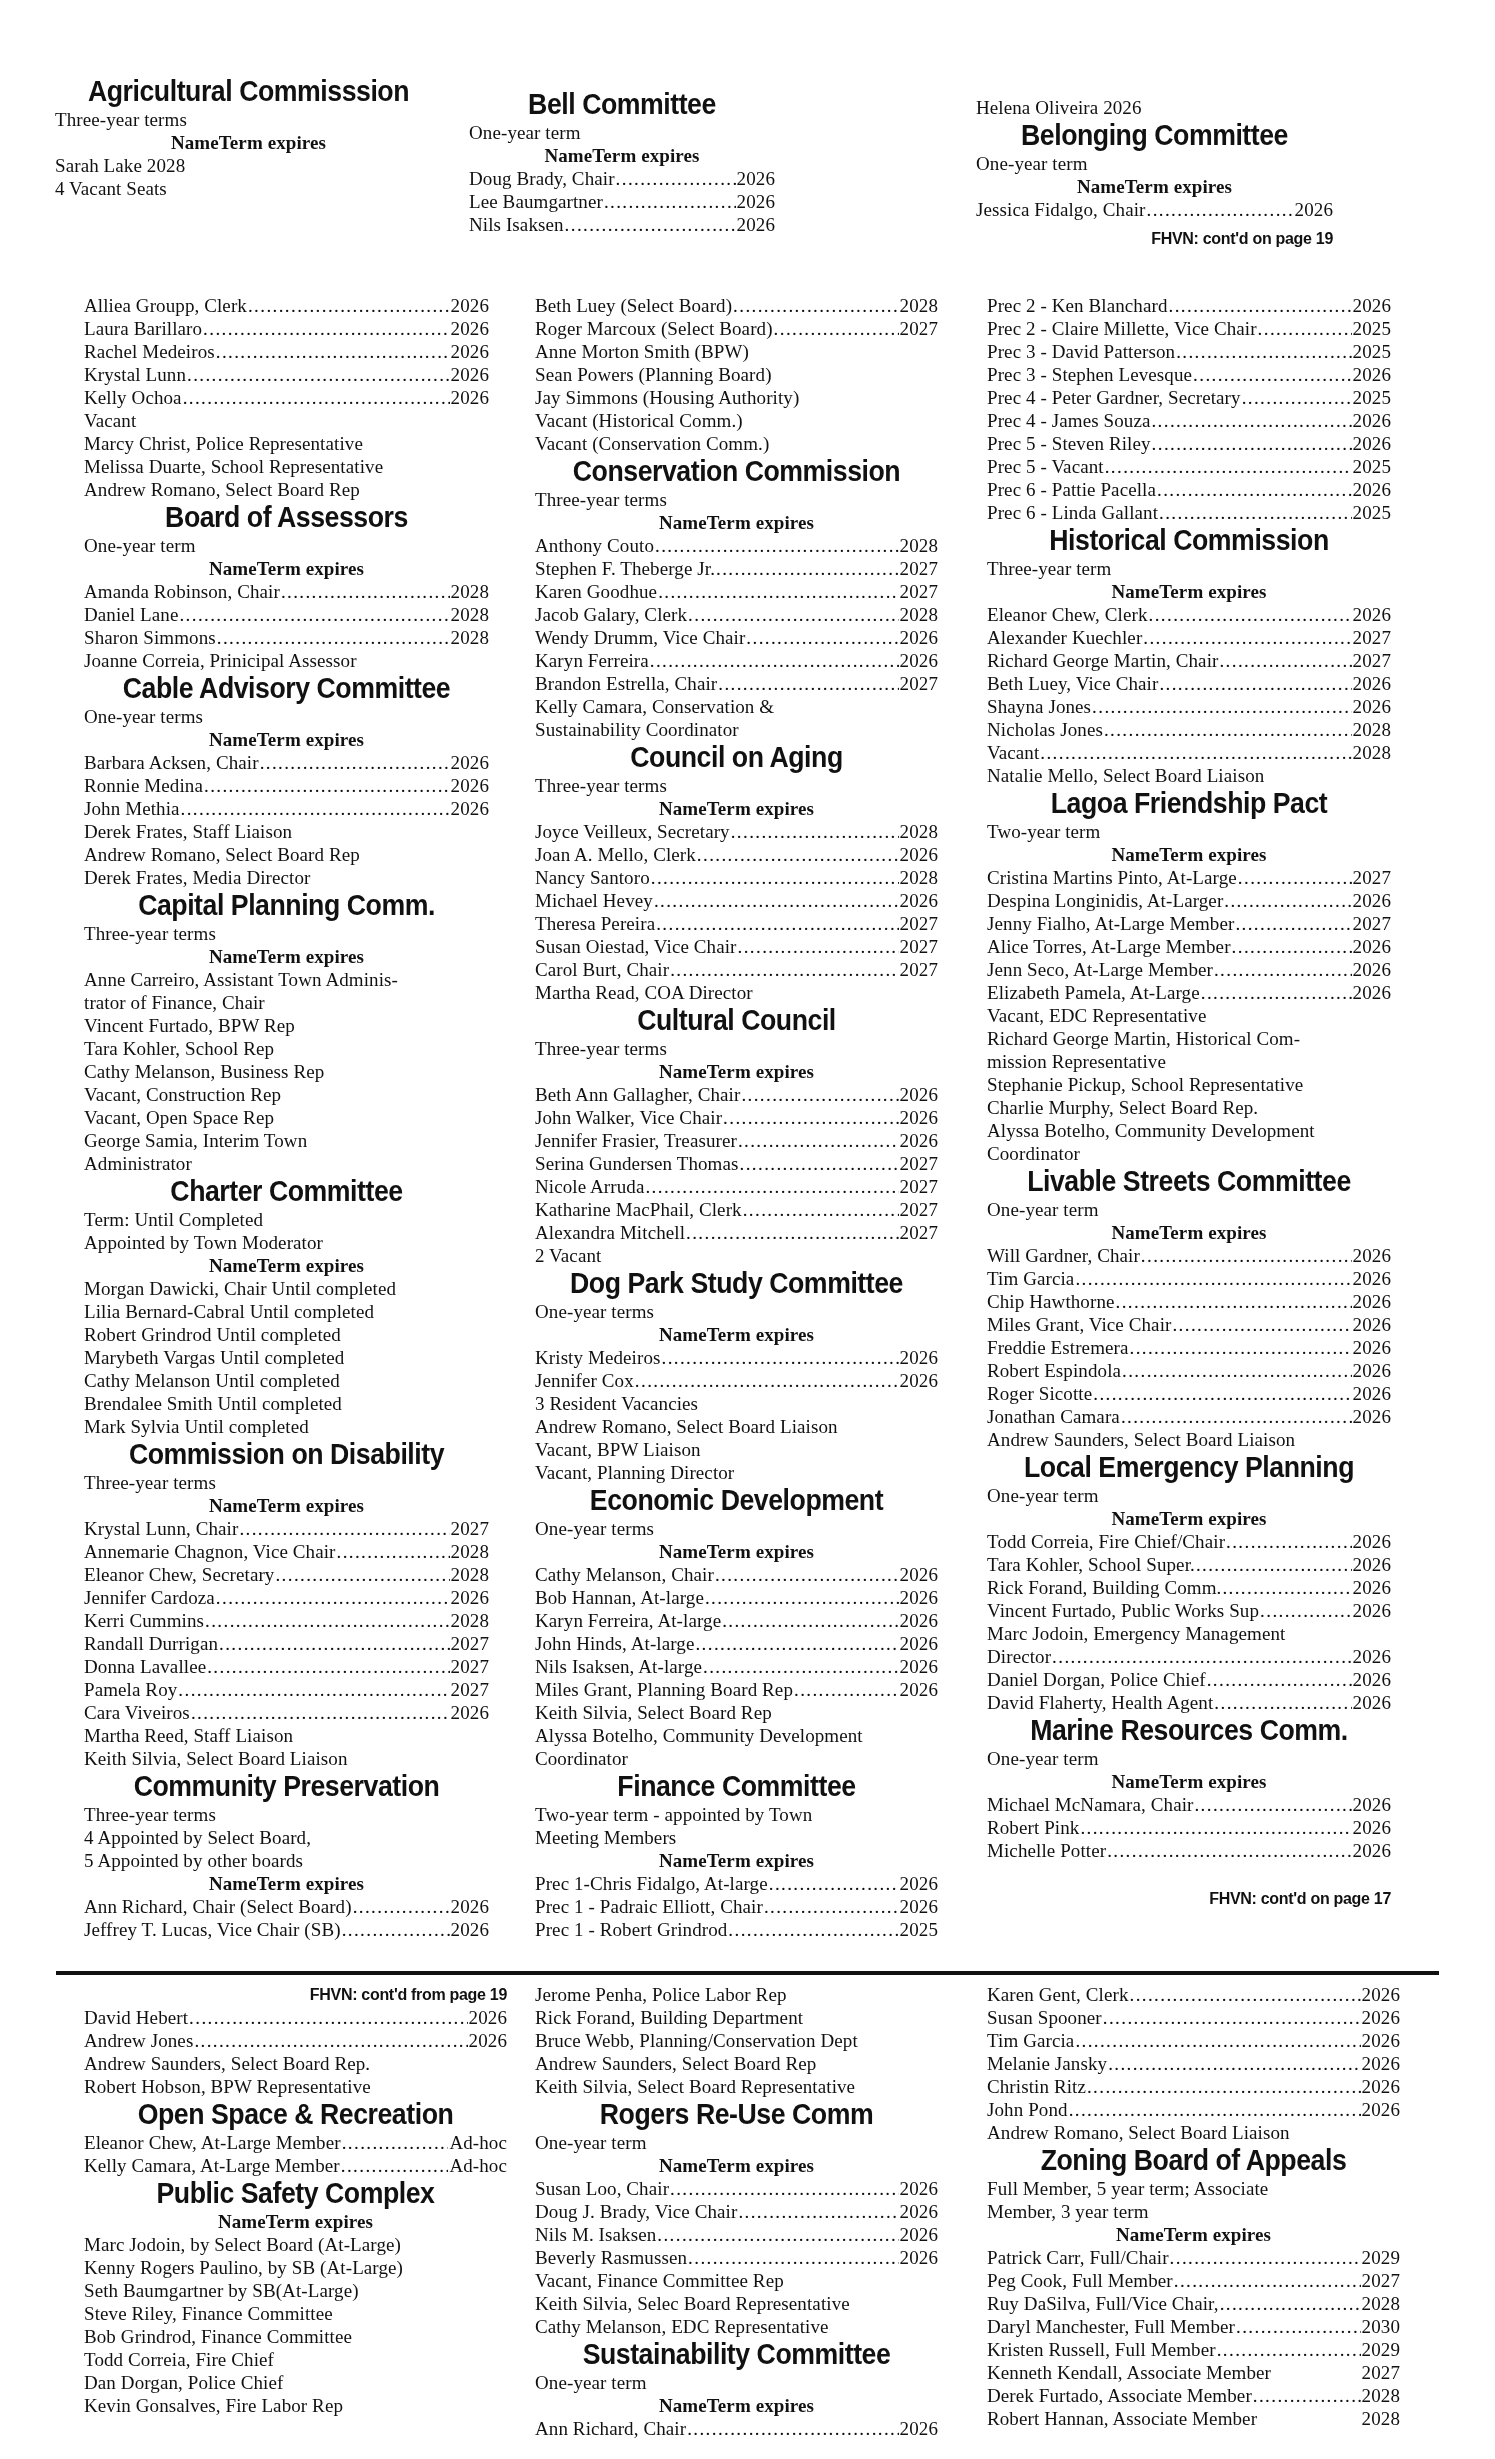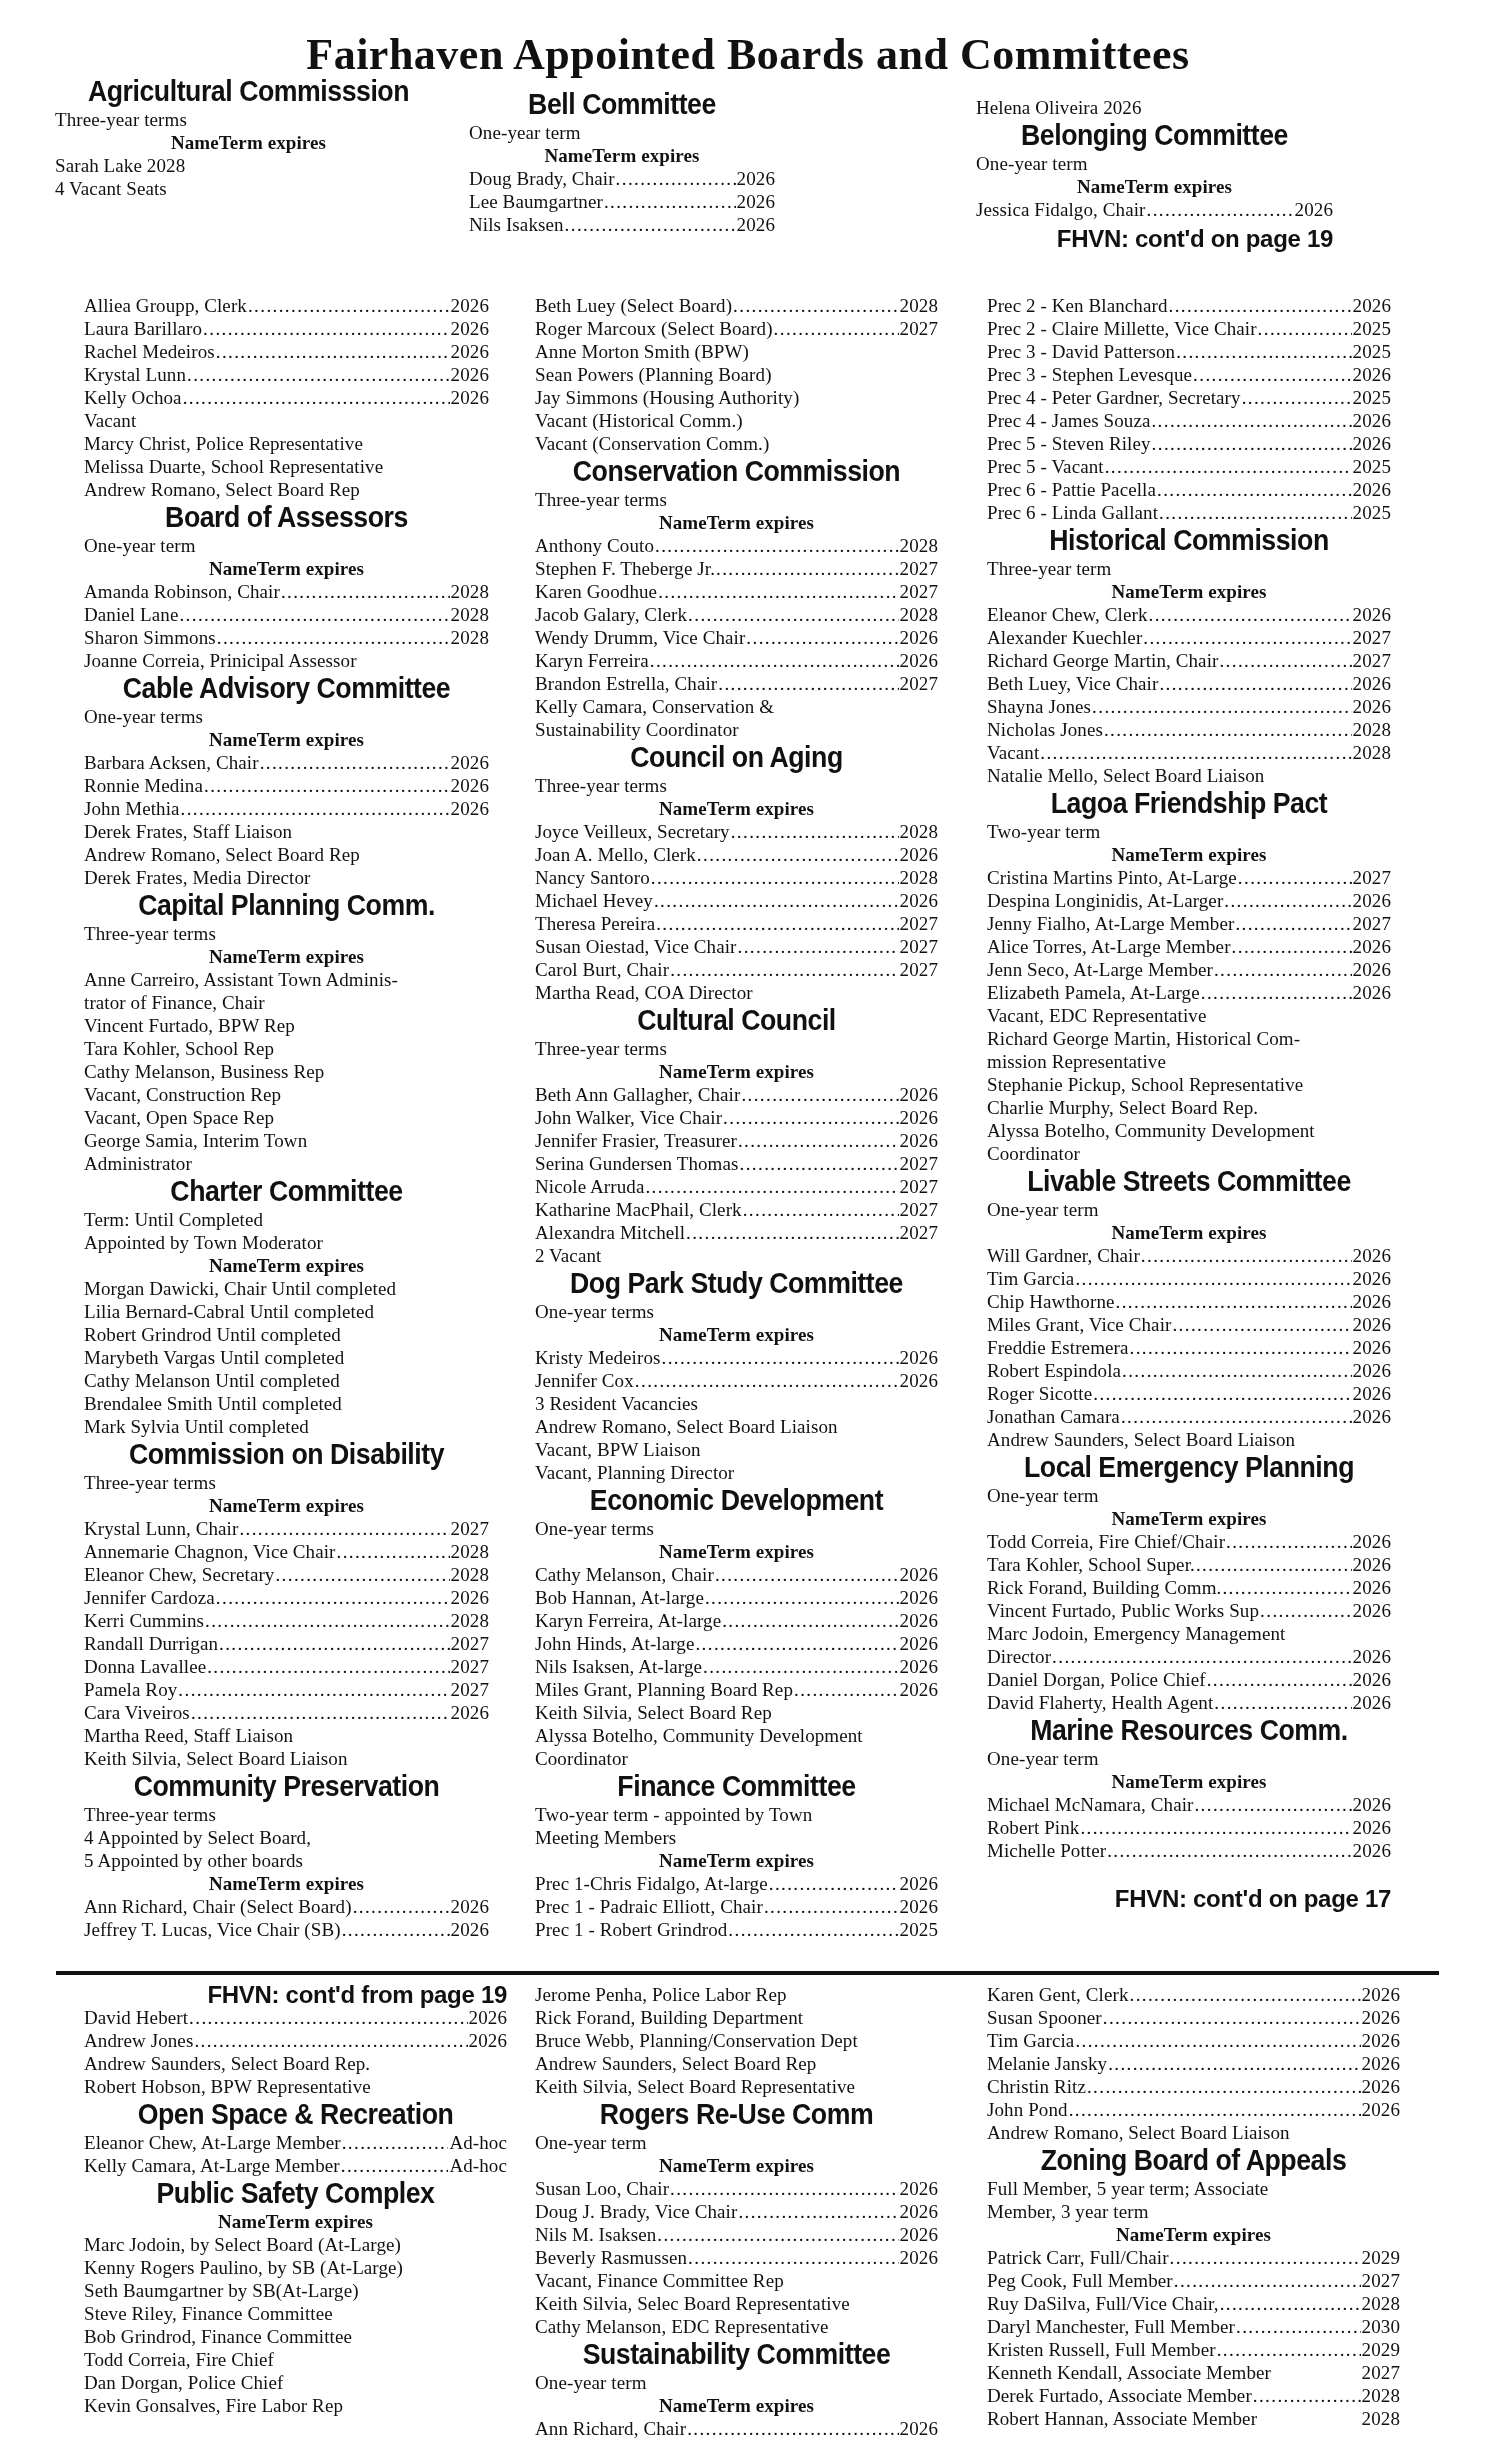--- a/index.html
+++ b/index.html
@@ -26,28 +26,27 @@
   .sub{text-align:left;}
   .chead{display:flex;justify-content:center;font-weight:bold;}
   .entry{display:flex;align-items:baseline;}
   .entry .nm{white-space:nowrap;}
   .entry .dots{flex:1;min-width:0;overflow:hidden;white-space:nowrap;letter-spacing:1.4px;
                margin:0 1px;}
   .entry .yr{white-space:nowrap;}
   .entry .yr.auto{margin-left:auto;}
   .line{white-space:nowrap;}
   .center{text-align:left;}
-  .note{font-family:"Liberation Sans", sans-serif;font-weight:bold;font-size:24px;
+  .note{font-family:"Liberation Sans", sans-serif;font-weight:bold;font-size:16px;
         text-align:right;letter-spacing:-0.3px;}
 </style>
 </head>
 <body>
 
 <div id="page">
-  <div id="title">Fairhaven Appointed Boards and Committees</div>
 
   <div id="topL" class="col">
       <div class="hd">Agricultural Commisssion</div>
       <div class="sub">Three-year terms</div>
       <div class="chead">
         <span>Name</span>
         <span>Term expires</span>
       </div>
       <div class="line">Sarah Lake 2028</div>
       <div class="line">4 Vacant Seats</div>

